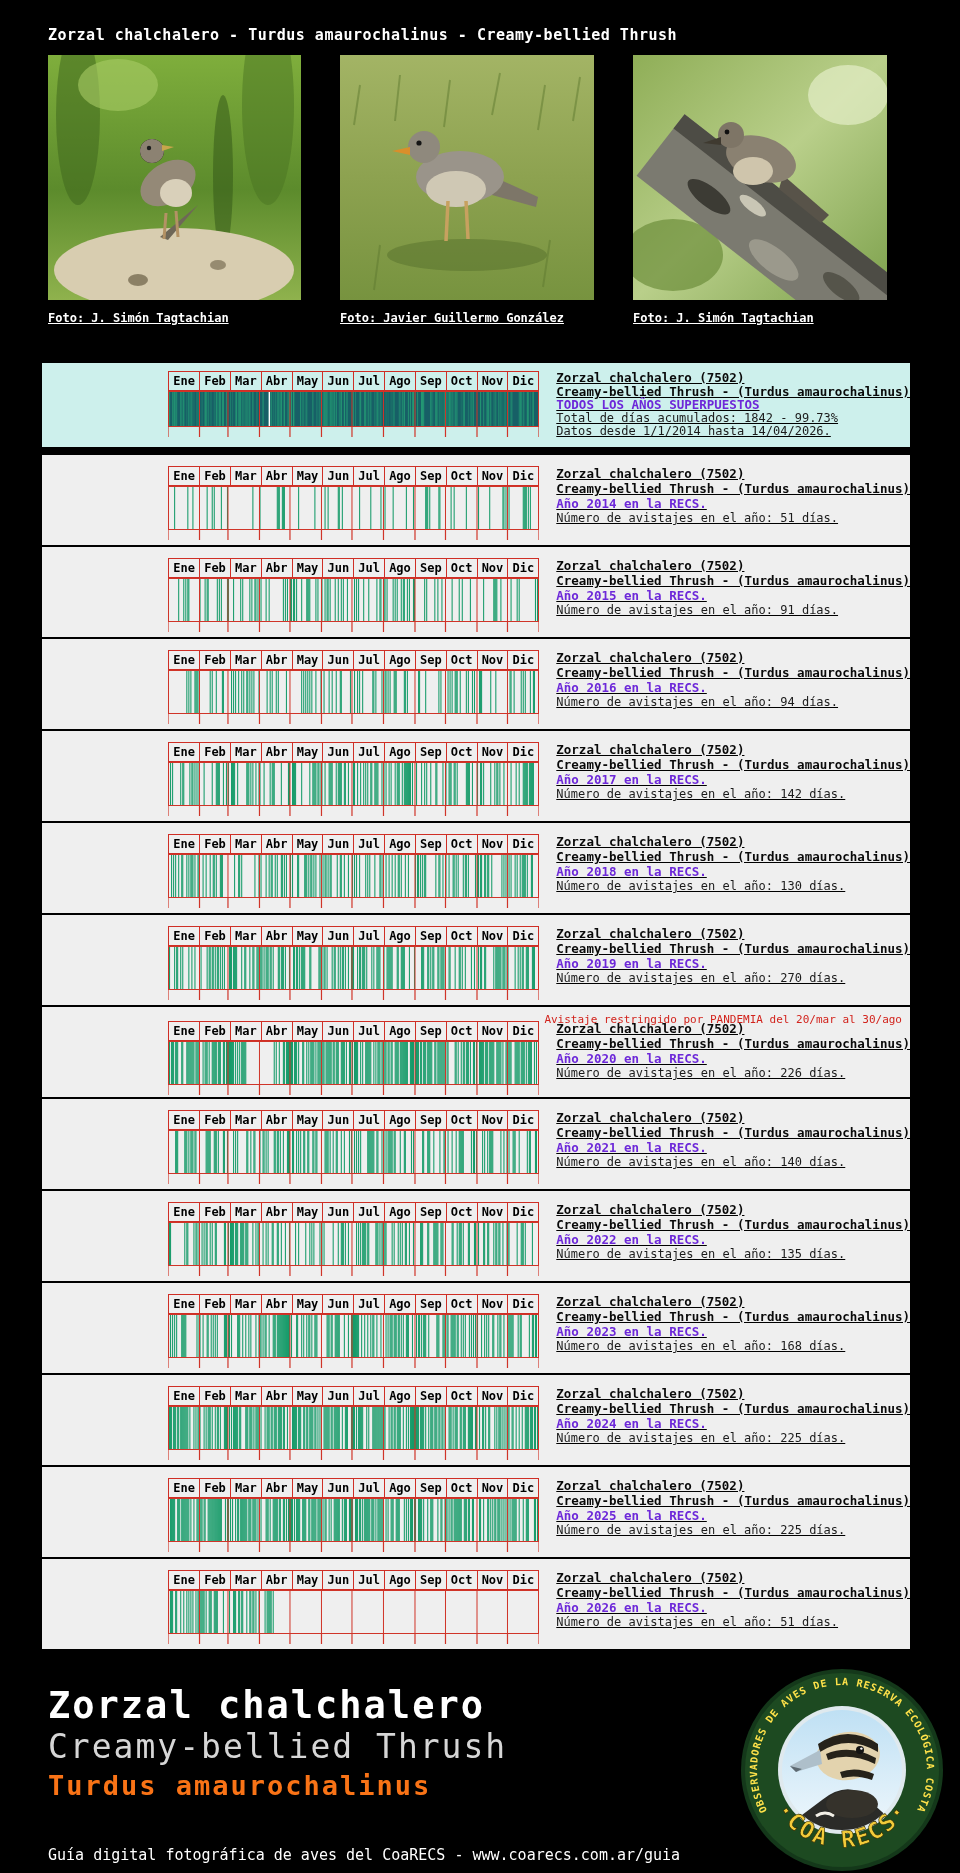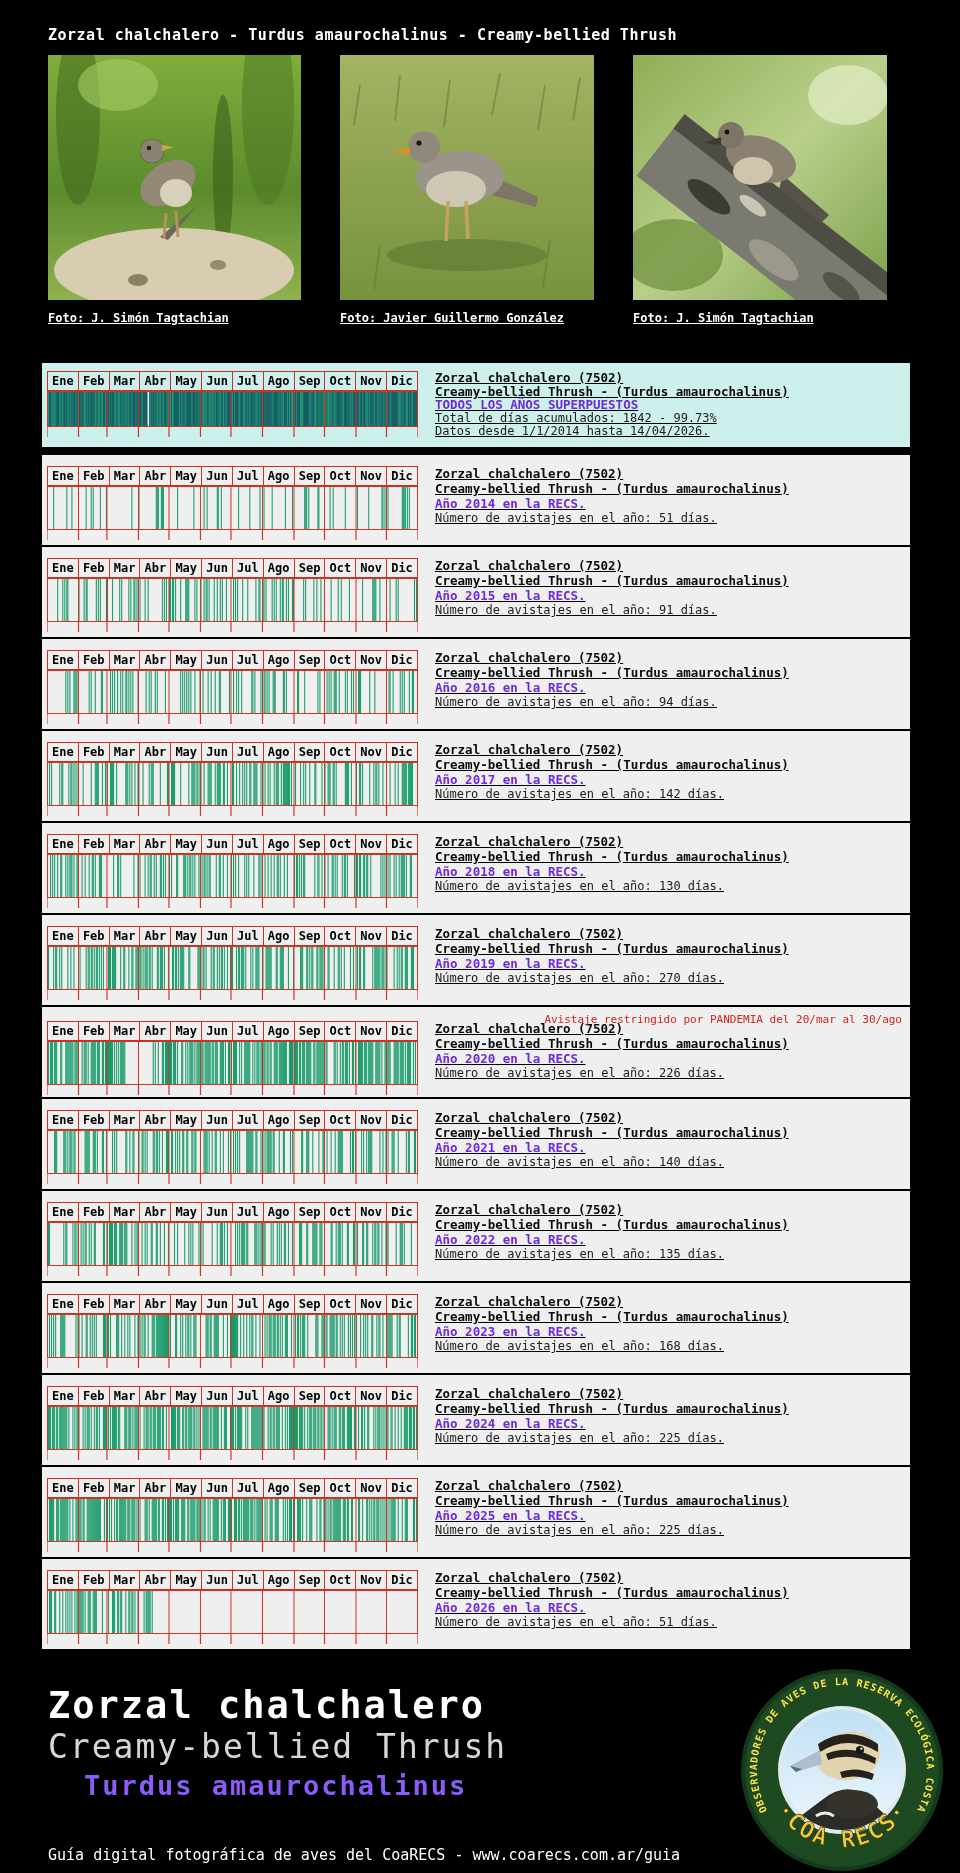--- a/index.html
+++ b/index.html
@@ -14,38 +14,38 @@
   .caption{margin-top:11px;color:#fff;font:700 12px "DejaVu Sans Mono",monospace;text-decoration:underline;}
   
   #panels{left:42px;top:363px;width:868px;}
   .panel{position:relative;width:868px;height:90px;background:#efefef;margin-top:2px;
          box-sizing:border-box;padding:11px 0 0 5px;}
   .panel.summary{height:84px;background:#cdf0ec;margin-top:0;padding-top:8px;}
   .panel:nth-child(2){margin-top:8px;}
   .panel.has-note{padding-top:1px;}
   .pnote{position:absolute;top:6px;right:8px;color:#d2231c;font:400 11px "DejaVu Sans Mono",monospace;}
   .has-note .prow{margin-top:13px;}
-  .prow{display:flex;align-items:flex-start;}
+  .prow{display:flex;align-items:flex-start;justify-content:flex-end;}
   .chartblock{width:371px;flex:none;}
   .months{display:flex;width:371px;height:20px;box-sizing:border-box;border:1px solid #cf2e25;}
   .months span{flex:1;text-align:center;color:#000;font:700 12px "DejaVu Sans Mono",monospace;
                line-height:18px;border-right:1px solid #cf2e25;overflow:hidden;}
   .months span:last-child{border-right:none;}
   .barcode{display:block;}
   .ptext{margin-left:17px;padding-top:0;text-decoration:underline;}
   .ptext div{white-space:pre;}
   .t1,.t2{color:#0a0a0a;font:700 12.5px "DejaVu Sans Mono",monospace;line-height:15px;}
   .t3{color:#6d28d9;font:700 12.5px "DejaVu Sans Mono",monospace;line-height:15px;}
   .t4,.t5{color:#1b1b1b;font:400 12px "DejaVu Sans Mono",monospace;line-height:15px;}
   .summary .t1,.summary .t2,.summary .t3{line-height:13.5px;}
   .summary .t4,.summary .t5{line-height:13.5px;}
   
   .sp-es{left:48px;top:1684px;color:#fff;font:700 37px "DejaVu Sans Mono",monospace;letter-spacing:2px;}
   .sp-en{left:48px;top:1727px;color:#d6d6d6;font:400 33px "DejaVu Sans Mono",monospace;letter-spacing:2px;}
-  .sp-sci{left:48px;top:1770px;color:#8b5cf6;font:700 27px "DejaVu Sans Mono",monospace;letter-spacing:2px;margin-left:36px;}
+  .sp-sci{left:48px;top:1770px;color:#f97316;font:700 27px "DejaVu Sans Mono",monospace;letter-spacing:2px;}
   .guia-line{left:48px;top:1846px;color:#fff;font:400 15px "DejaVu Sans Mono",monospace;}
   .logo{left:740px;top:1668px;}
 </style>
 </head>
 <body>
 
 <div class="abs page-title">Zorzal chalchalero - Turdus amaurochalinus - Creamy-bellied Thrush</div>
 
 <div class="abs photo-wrap" style="left:48px">
   <svg class="photo" viewBox="0 0 253 245">

